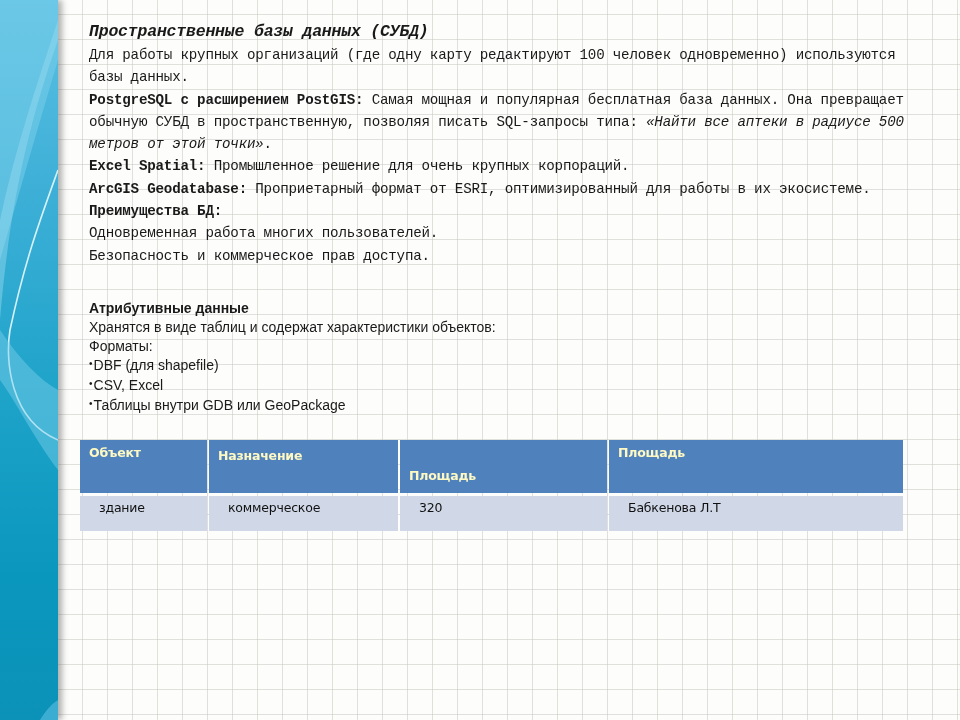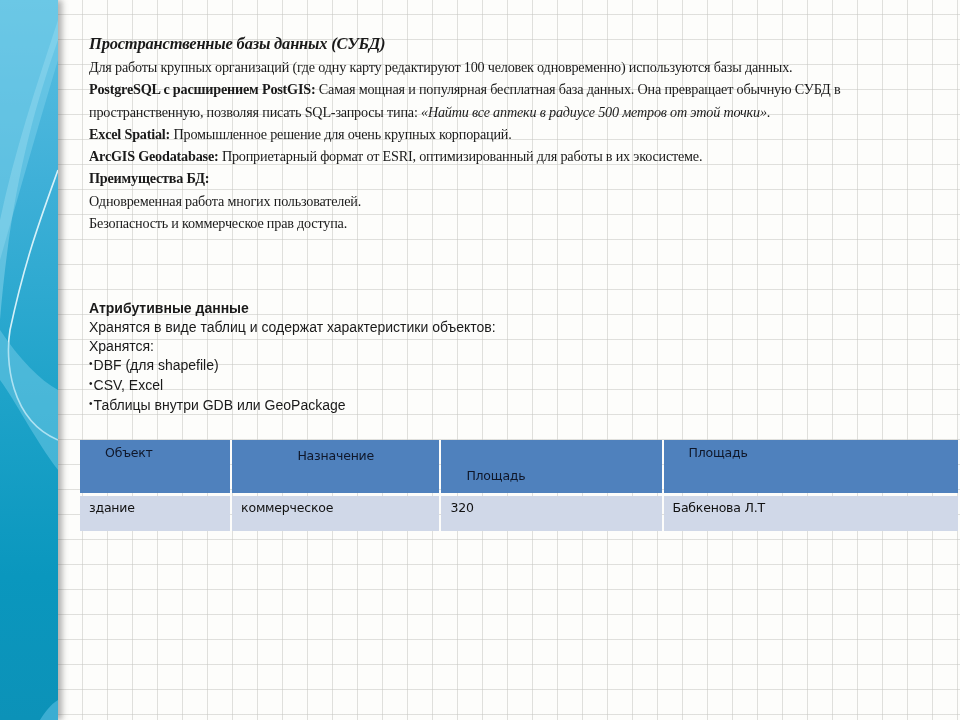--- a/index.html
+++ b/index.html
@@ -15,50 +15,50 @@
       color: #222;
     }
     .side-panel {
       position: absolute; left: 0; top: 0; width: 58px; height: 720px;
       background: linear-gradient(180deg, #5cc0e2 0%, #3fb0d8 25%, #1ea3c9 55%, #0a97be 80%, #0c92b8 100%);
       overflow: hidden;
       box-shadow: 4px 0 6px rgba(80,80,80,0.45);
     }
     .side-panel svg { position: absolute; left: 0; top: 0; }
     .content {
-      position: absolute; left: 89px; top: 32px; width: 830px;
-      font-family: Liberation Serif, serif;
+      position: absolute; left: 89px; top: 20px; width: 830px;
+      font-family: Liberation Mono, monospace;
       font-size: 14.2px; line-height: 22.3px; color: #1a1a1a;
       letter-spacing: -0.2px;
     }
     .title { font-weight: bold; font-style: italic; font-size: 16.5px; line-height: 24px; }
     .b { font-weight: bold; }
     .i { font-style: italic; }
     .attr {
       position: absolute; left: 89px; top: 299px; width: 600px;
       font-family: "Liberation Sans", sans-serif;
       font-size: 14px; line-height: 18.8px; color: #1a1a1a;
     }
     .attr .bullet { font-size: 10px; vertical-align: 3px; margin-right: 1px; }
     table.data {
       position: absolute; left: 80px; top: 437px;
       border-collapse: separate; border-spacing: 2px 3px;
       margin-left: -2px;
       font-family: "DejaVu Sans", sans-serif; font-size: 12.5px;
     }
     table.data th {
-      background: #4f81bd; color: #0f172a; font-weight: normal;
-      text-align: left; padding: 4px 25px; height: 39px;
+      background: #4f81bd; color: #fef9c3; font-weight: bold;
+      text-align: left; padding: 4px 9px; height: 39px;
       letter-spacing: -0.2px;
     }
     table.data th.top { vertical-align: top; padding-top: 5px; }
-    table.data th.mid { vertical-align: top; padding-top: 8px; text-align: center; }
+    table.data th.mid { vertical-align: top; padding-top: 8px; }
     table.data th.low { vertical-align: bottom; padding-bottom: 10px; }
     table.data td {
-      background: #d0d8e8; color: #111; padding: 4px 9px; height: 27px;
+      background: #d0d8e8; color: #111; padding: 4px 19px; height: 27px;
       vertical-align: top; letter-spacing: -0.2px;
     }
     .c1 { width: 109px; } .c2 { width: 171px; } .c3 { width: 189px; } .c4 { width: 276px; }
   </style>
 </head>
 <body>
 
 <div class="side-panel">
   <svg width="58" height="720" viewBox="0 0 58 720">
     <path d="M58,0 L58,60 C40,120 20,190 0,260 L0,0 Z" fill="#78cde9" opacity="0.55"></path>
@@ -84,21 +84,21 @@
   </div>
 
   <div class="b">Преимущества БД:</div>
   <div>Одновременная работа многих пользователей.</div>
   <div>Безопасность и коммерческое прав доступа.</div>
 </div>
 
 <div class="attr">
   <div class="b">Атрибутивные данные</div>
   <div>Хранятся в виде таблиц и содержат характеристики объектов:</div>
-  <div>Хранятся:</div>
+  <div>Форматы:</div>
   <div><span class="bullet">•</span><span>DBF (для shapefile)</span></div>
   <div><span class="bullet">•</span><span>CSV, Excel</span></div>
   <div><span class="bullet">•</span><span>Таблицы внутри GDB или GeoPackage</span></div>
 </div>
 
 <table class="data">
   <thead>
     <tr>
       <th class="c1 top">Объект</th>
       <th class="c2 mid">Назначение</th>

